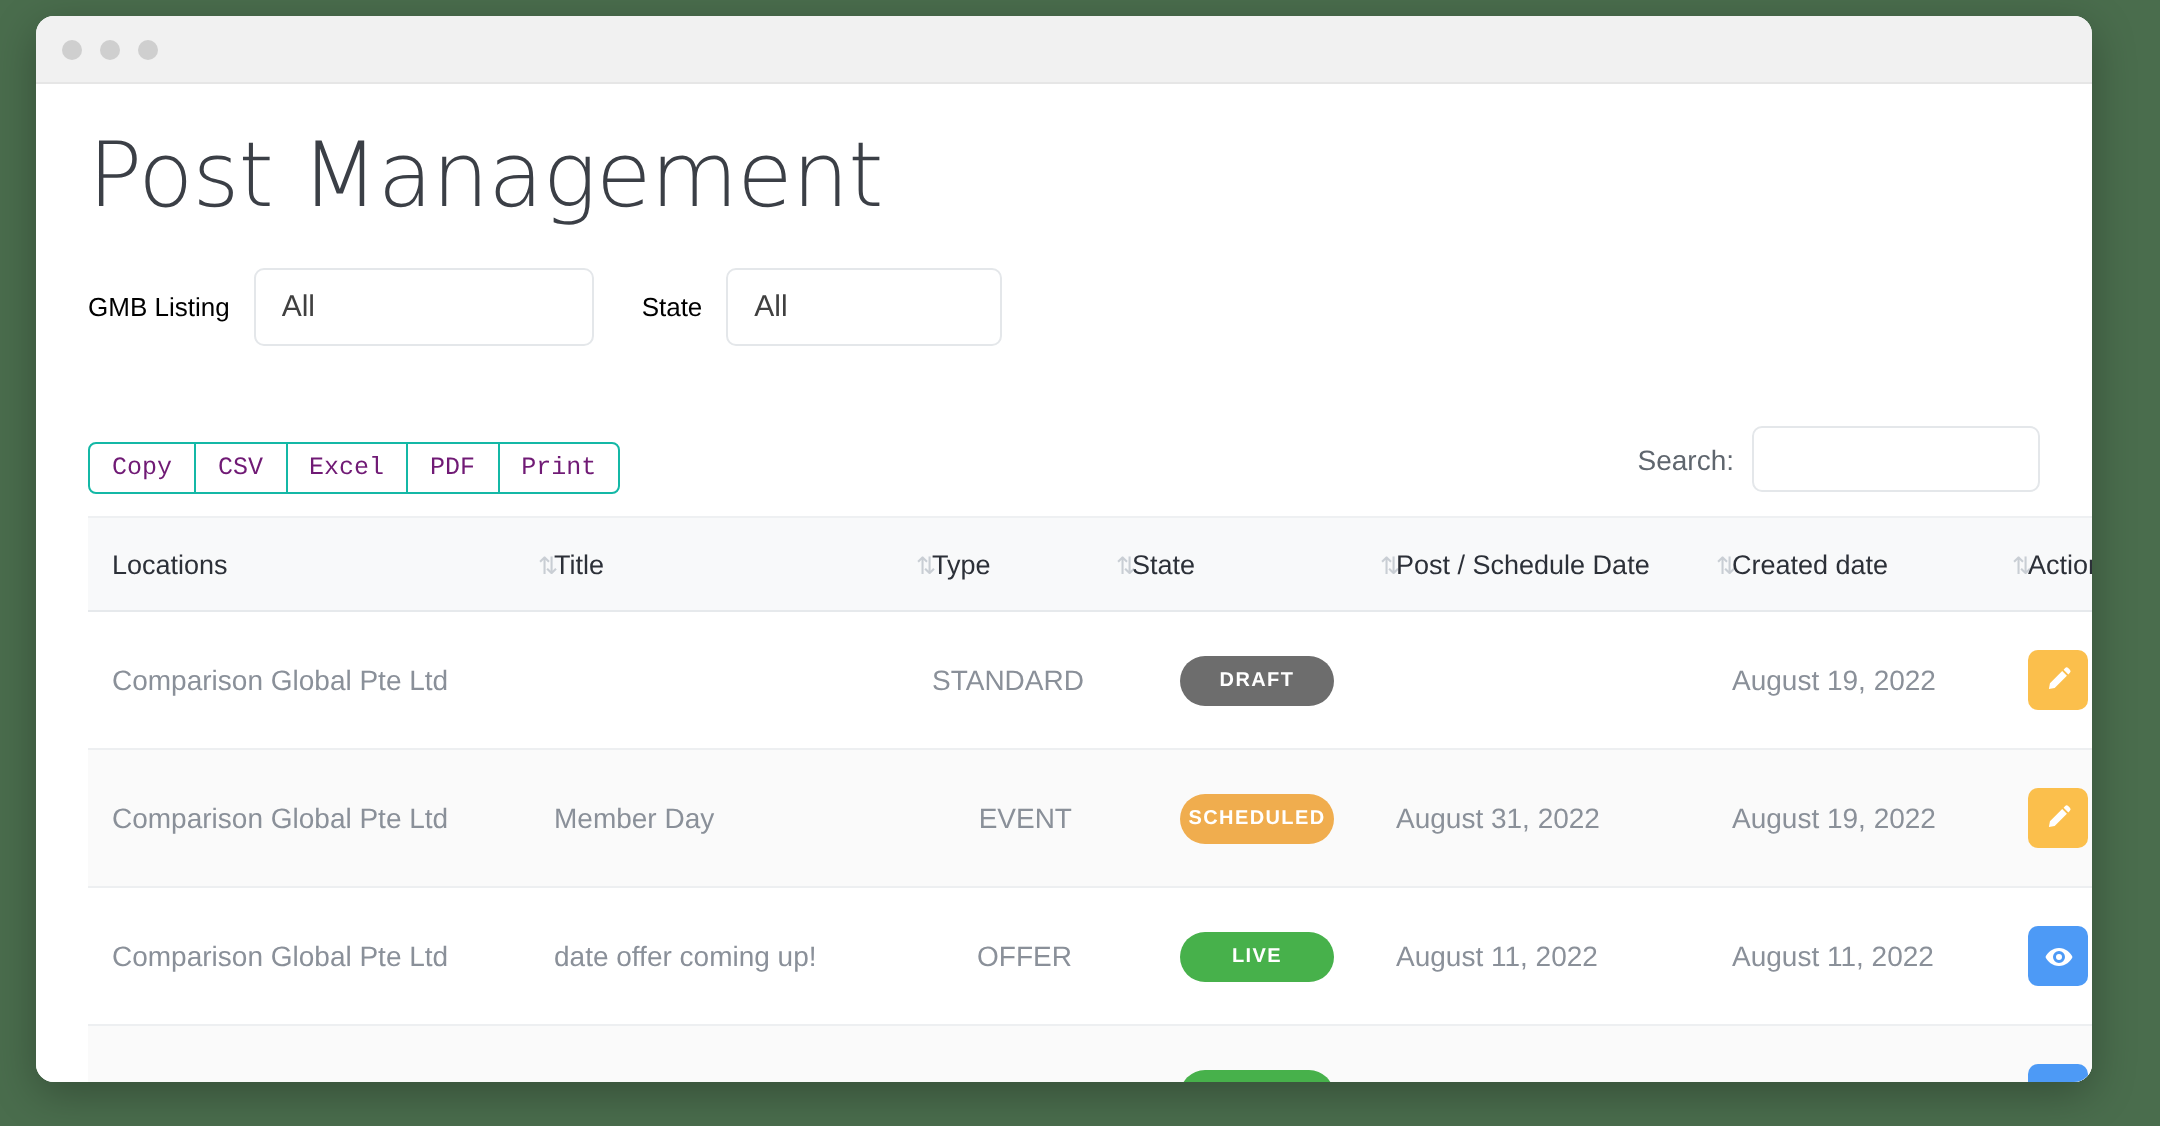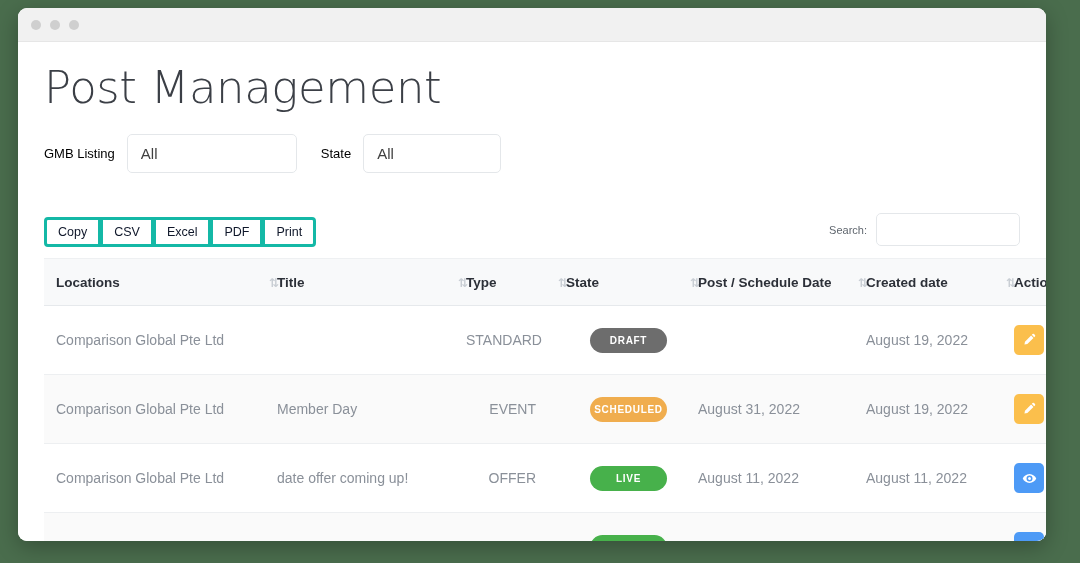--- a/index.html
+++ b/index.html
@@ -114,41 +114,41 @@
   
   .table-tools {
     display: flex;
     align-items: flex-end;
     justify-content: space-between;
     margin-top: 40px;
   }
   .export-group { display: flex; }
   .export-btn {
     background: #ffffff;
-    border: 3px solid #14b8a6;
-    font-family: Liberation Sans, sans-serif;
+    border: 1px solid #14b8a6;
+    font-family: Liberation Mono, monospace;
     font-size: 12.5px;
-    color: #0f172a;
+    color: #701a75;
     padding: 5px 11px;
     cursor: pointer;
     margin-left: -1px;
   }
   .export-btn:first-child {
     margin-left: 0;
     border-radius: 4px 0 0 4px;
   }
   .export-btn:last-child { border-radius: 0 4px 4px 0; }
 
   .search-wrap {
     display: flex;
     align-items: center;
     padding-bottom: 1px;
   }
   .search-label {
-    font-size: 11px;
+    font-size: 14px;
     color: #5f666e;
     margin-right: 9px;
   }
   .search-input {
     width: 144px;
     border: 1px solid #e4e7ea;
     border-radius: 5px;
     padding: 8px 10px;
     font-size: 13px;
     outline: none;
@@ -161,21 +161,21 @@
     width: 100%;
     border-collapse: collapse;
     margin-top: 11px;
     table-layout: fixed;
   }
   table.post-table thead th {
     background: #f8f9fa;
     border-bottom: 1px solid #e6e9ec;
     border-top: 1px solid #eef0f2;
     font-size: 13.5px;
-    font-weight: bold;
+    font-weight: normal;
     color: #2c3038;
     text-align: left;
     padding: 16px 0 15px 0;
     vertical-align: middle;
     white-space: nowrap;
   }
   th .th-inner {
     display: flex;
     align-items: center;
     gap: 6px;

